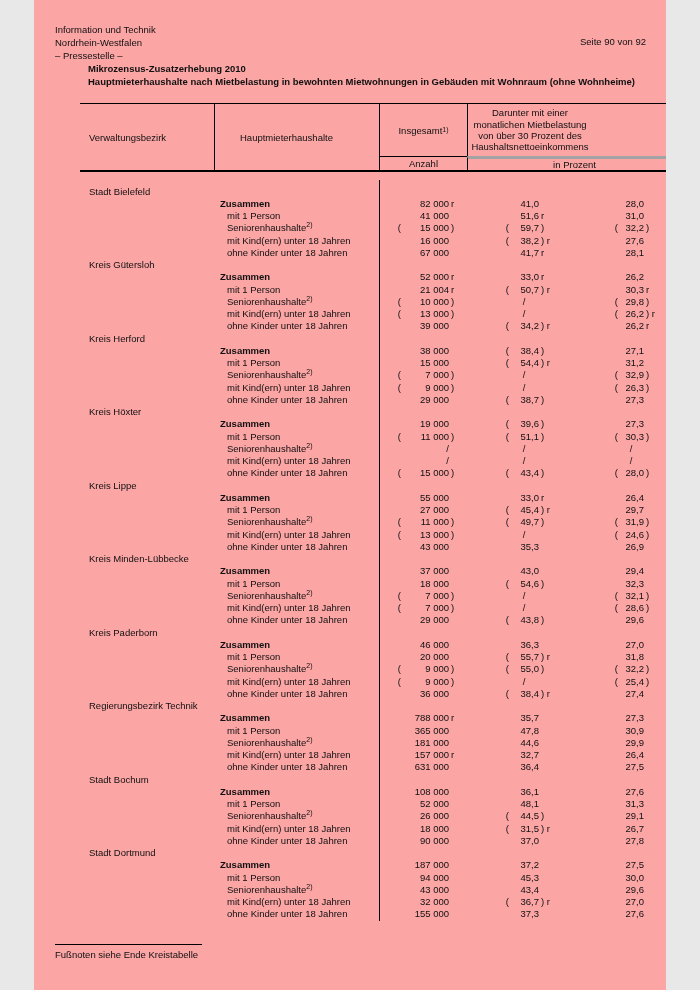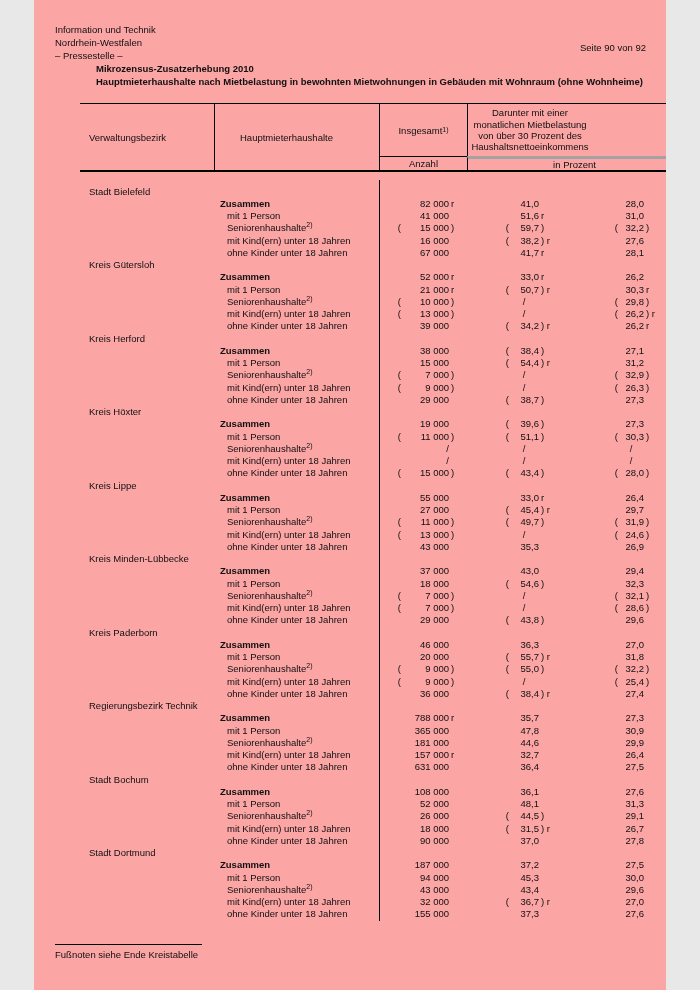--- a/index.html
+++ b/index.html
@@ -4,22 +4,22 @@
 <style>
   html,body { margin:0; padding:0; background:#e8e8e8; }
   .page {
     position:relative; width:632px; height:990px; margin:0 auto;
     background:#fca5a5; color:#101010;
     font-family:"Liberation Sans", "DejaVu Sans", sans-serif;
     font-size:9.5px; overflow:hidden;
   }
   
   .ph-left  { position:absolute; left:21px; top:23px; line-height:13px; white-space:nowrap; }
-  .ph-right { position:absolute; right:20px; top:42px; white-space:nowrap; }
-  .titles   { position:absolute; left:62px; top:62px; font-weight:bold; line-height:13px; white-space:nowrap; }
+  .ph-right { position:absolute; right:20px; top:36px; white-space:nowrap; }
+  .titles   { position:absolute; left:54px; top:62px; font-weight:bold; line-height:13px; white-space:nowrap; }
   
   .thead {
     position:absolute; left:46px; top:103px; width:601px;
     border-top:1.5px solid #000; border-bottom:2px solid #000;
     display:grid;
     grid-template-columns:134px 165px 88px 125px 89px;
     grid-template-rows:52px 14px;
   }
   .th { border-left:1px solid #000; display:flex; align-items:center; justify-content:center; text-align:center; }
   .th.c1 { grid-row:1/3; grid-column:1; border-left:none; justify-content:flex-start; padding-left:9px; }
@@ -208,21 +208,21 @@
           <div class="vc quo">
             <span class="pre"></span>
             <span class="val">26,2</span>
             <span class="suf"></span>
           </div>
         </div>
         <div class="row">
           <div class="lab"><span>mit 1 Person</span></div>
           <div class="vc anz">
             <span class="pre"></span>
-            <span class="val">21 000</span>
+            <span class="val">21 004</span>
             <span class="suf">r</span>
           </div>
           <div class="vc pct">
             <span class="pre">(</span>
             <span class="val">50,7</span>
             <span class="suf">) r</span>
           </div>
           <div class="vc quo">
             <span class="pre"></span>
             <span class="val">30,3</span>

